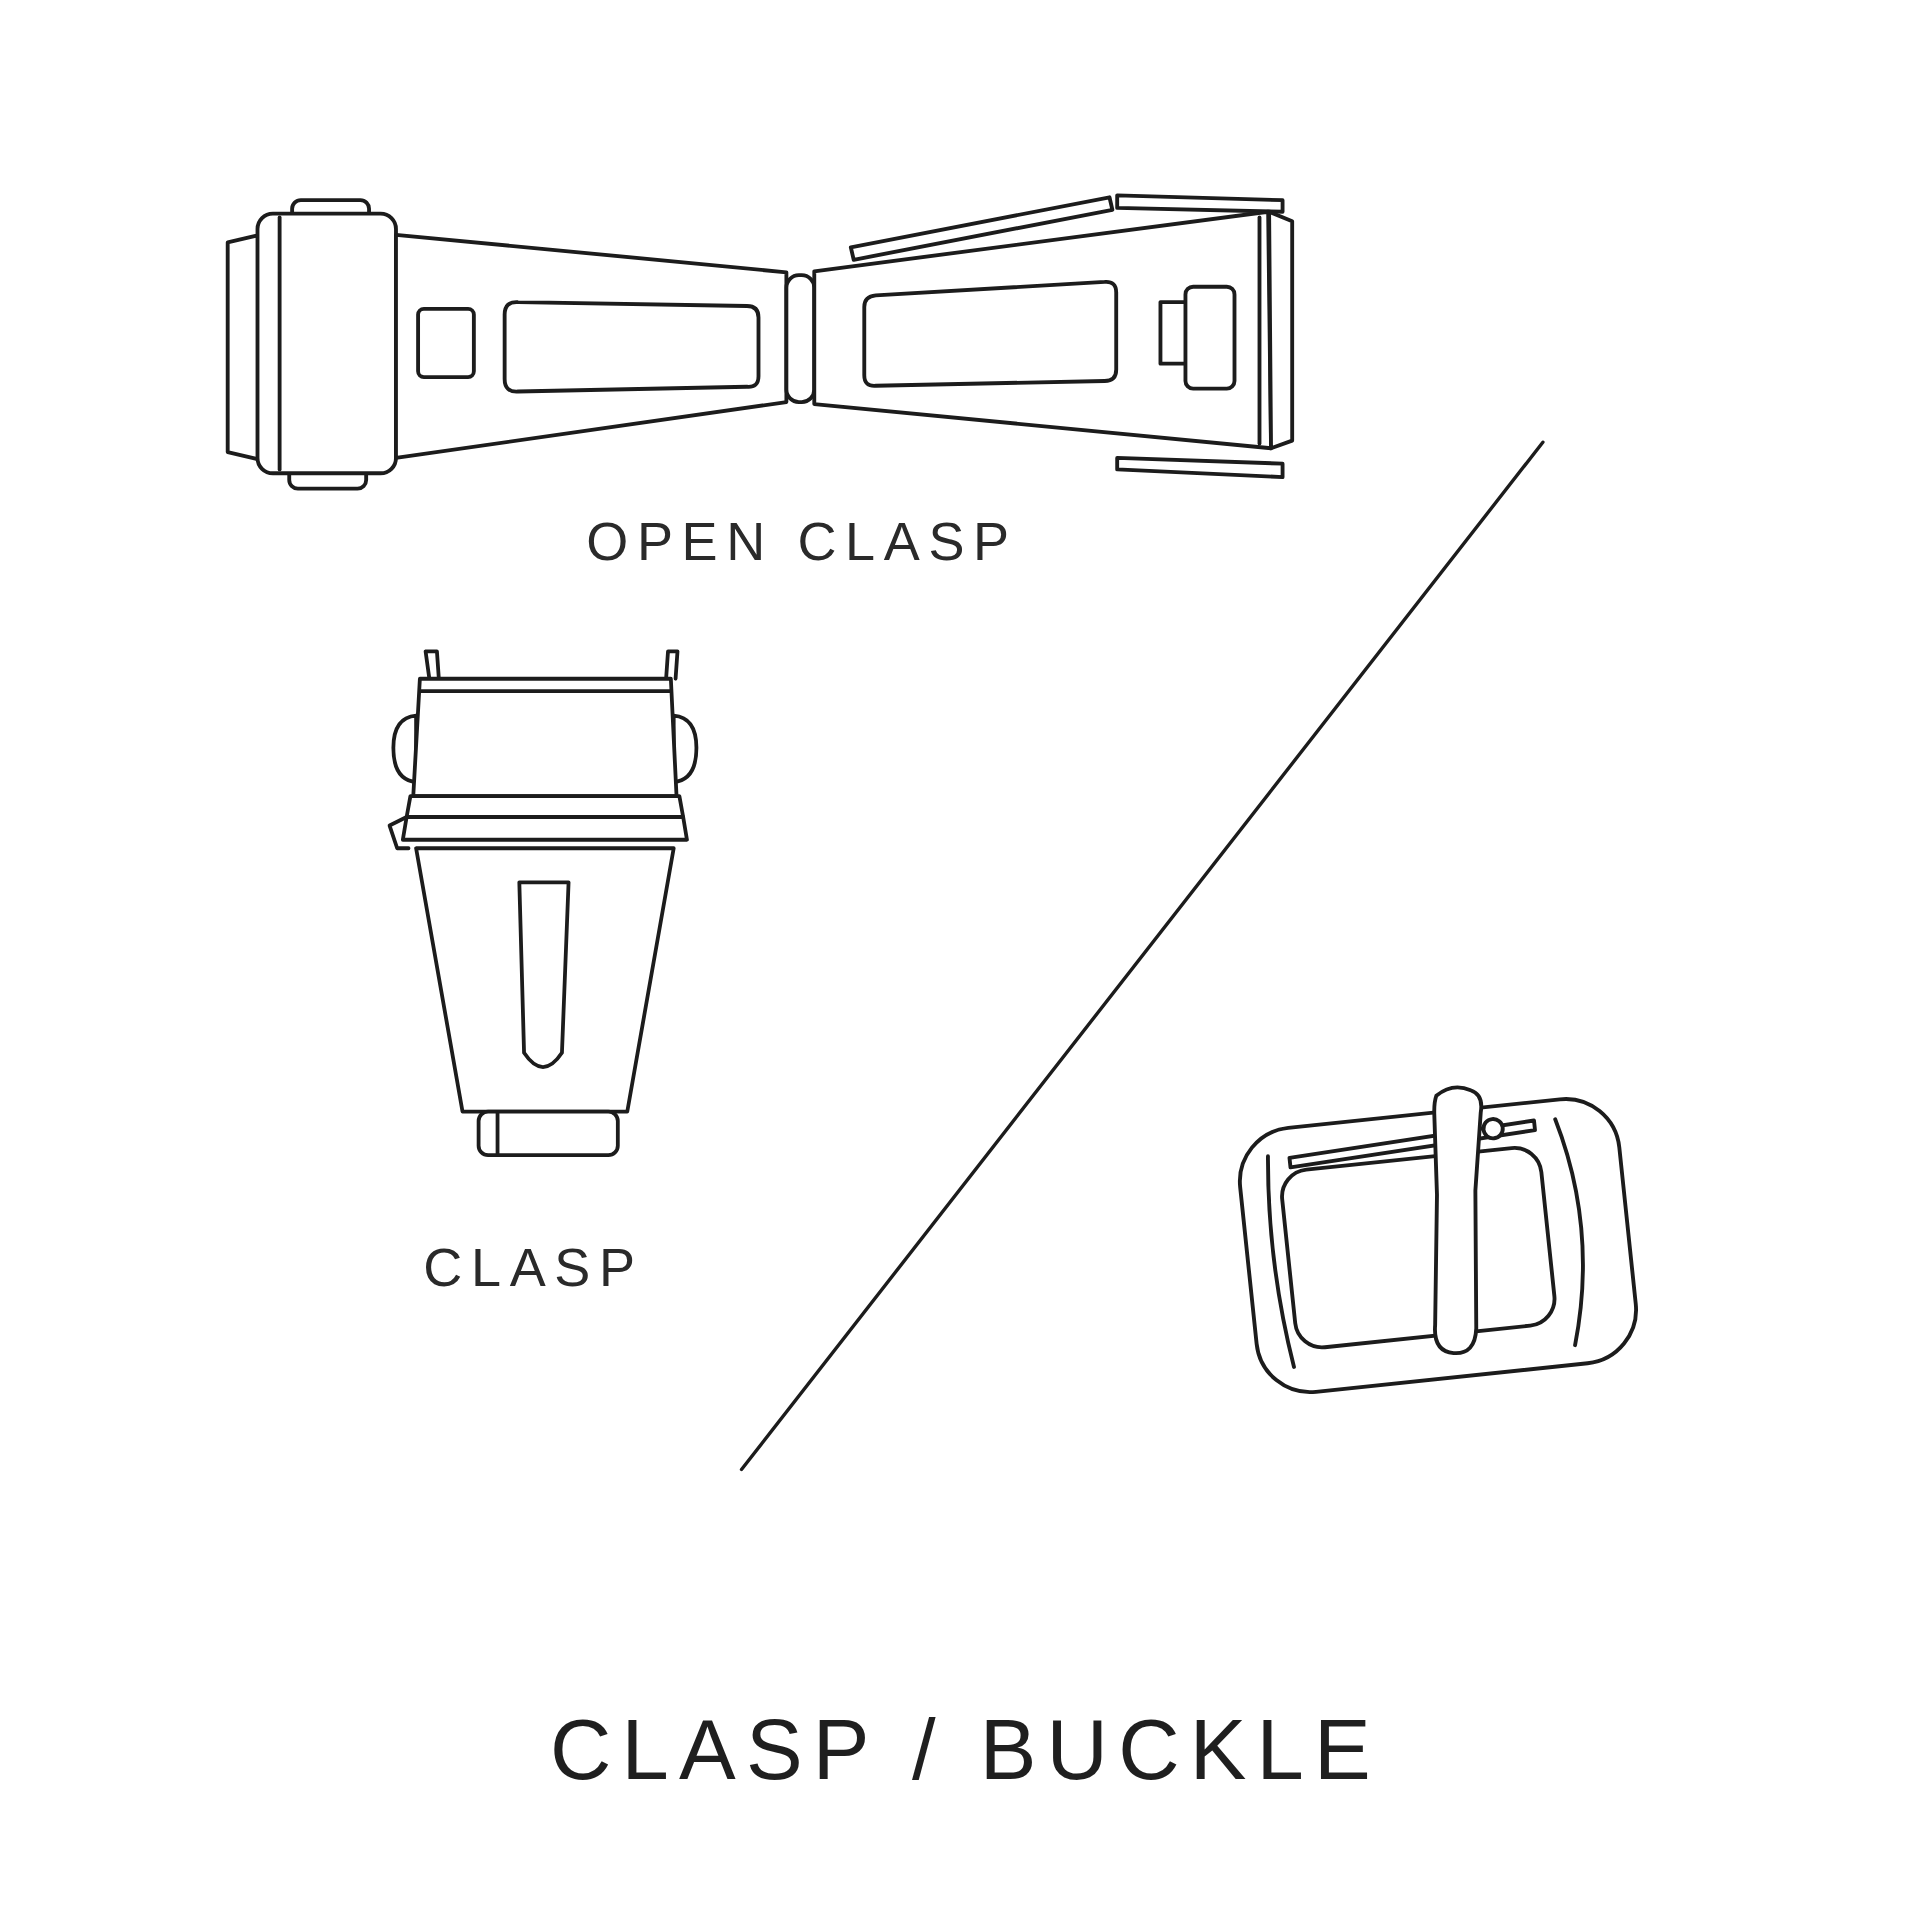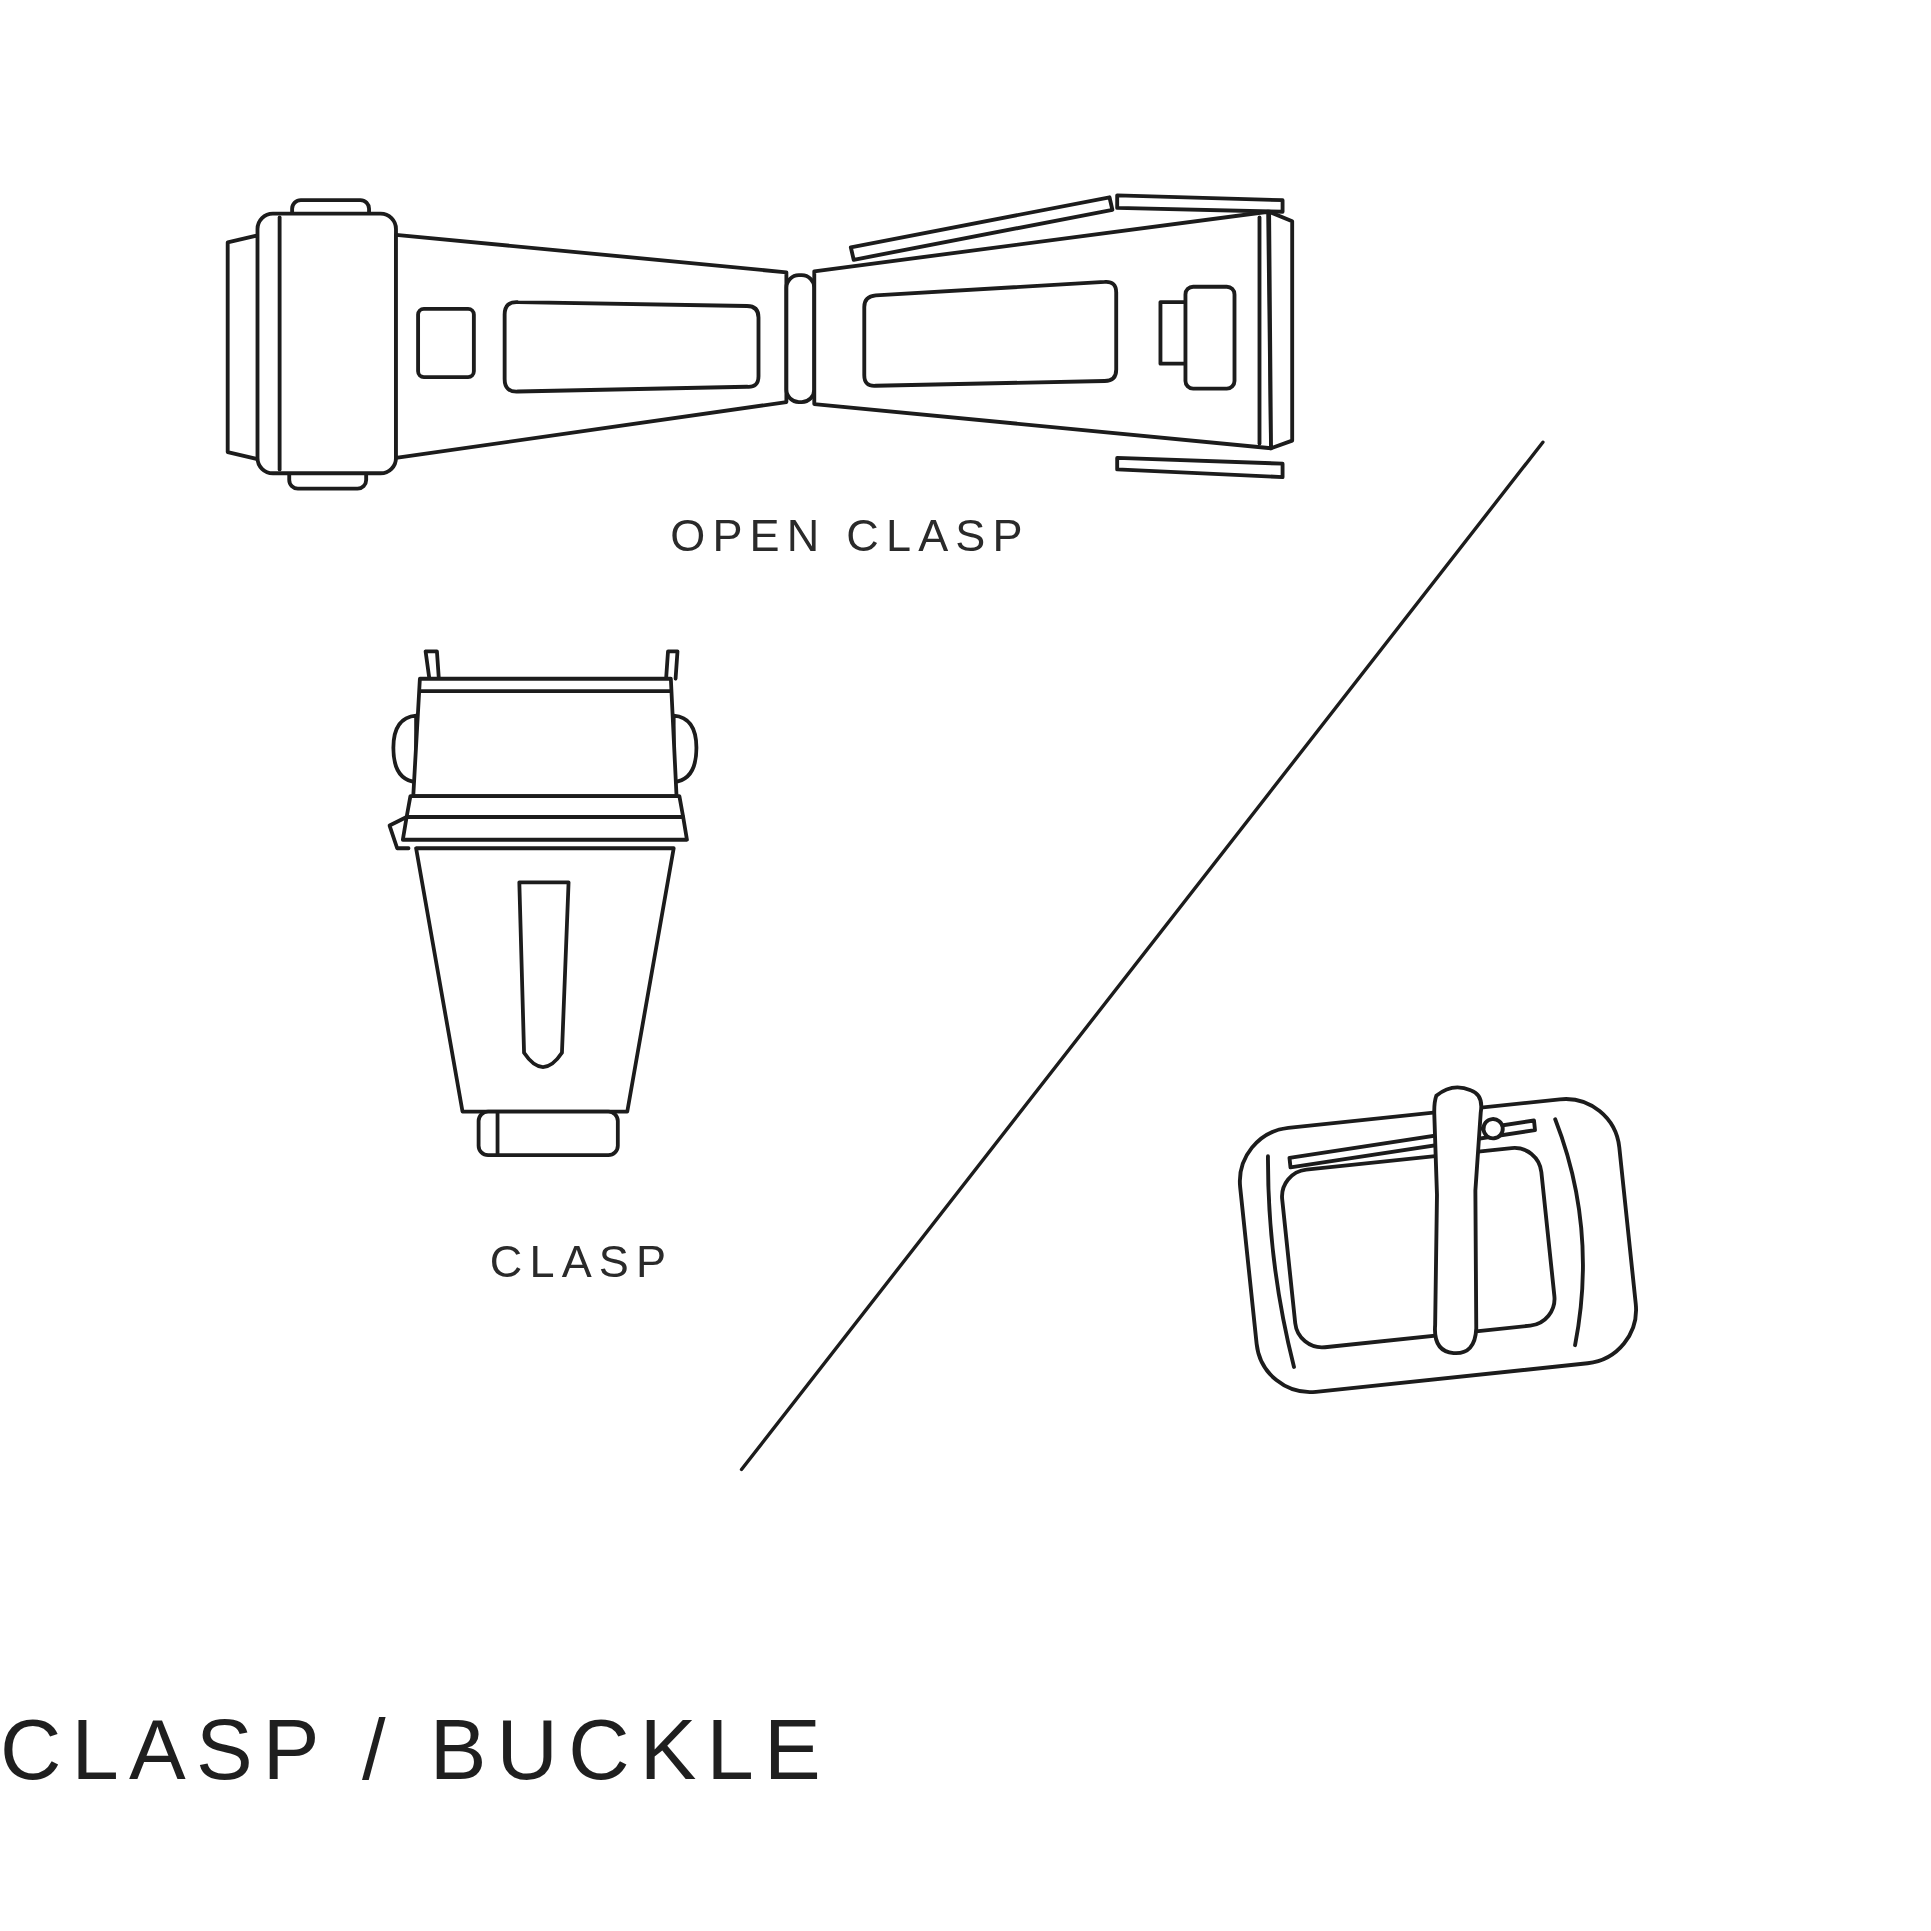--- a/index.html
+++ b/index.html
@@ -14,33 +14,32 @@
     background: #ffffff;
     font-family: "Liberation Sans", sans-serif;
     overflow: hidden;
   }
   .illus {
     position: absolute;
   }
   .caption {
     position: absolute;
     color: #2a2a2a;
-    font-size: 45px;
+    font-size: 54px;
     font-weight: 400;
     letter-spacing: 0.16em;
     text-align: center;
     white-space: nowrap;
-    margin-left: 48px;
   }
   .page-title {
     position: absolute;
     left: 0;
     top: 1701px;
     width: 1931px;
-    text-align: left;
+    text-align: center;
     color: #1f1f1f;
     font-size: 85px;
     font-weight: 500;
     letter-spacing: 0.12em;
     white-space: nowrap;
   }
   svg {
     display: block;
   }
 </style>

